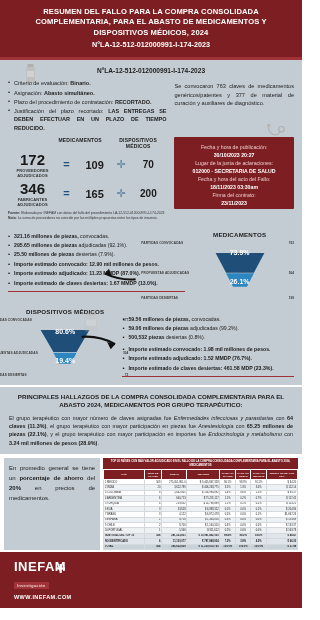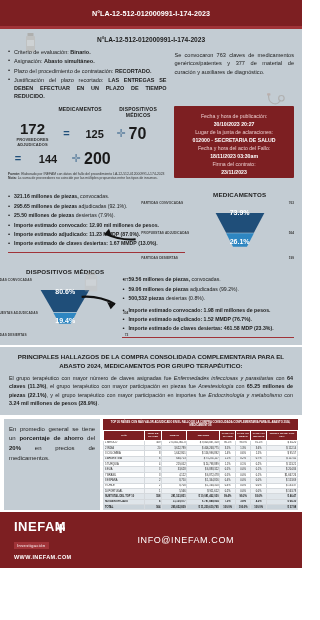--- a/index.html
+++ b/index.html
@@ -63,21 +63,21 @@
     width:52px; text-align:center; font-size:5px; font-weight:bold;
     color:#1c1c1c; letter-spacing:.2px; line-height:1.2;
   }
   .statrow { display:flex; align-items:center; margin-top:3px; }
   .bignum-box { width:52px; text-align:center; }
   .bignum { font-size:15px; font-weight:bold; color:#1a1a1a; line-height:1; }
   .bignum-lbl { font-size:4px; font-weight:bold; color:#333; line-height:1.25; margin-top:1px; letter-spacing:.1px;}
   .eq-ico { width:20px; text-align:center; color:#1f4e79; font-size:11px; font-weight:bold; line-height:1;}
   .plus-ico { width:16px; text-align:center; color:#5b7f9e; font-size:11px; line-height:1;}
   .midnum { width:40px; text-align:center; font-size:11px; font-weight:bold; color:#1a1a1a;}
-  .endnum { width:42px; text-align:left; font-size:16px; font-weight:bold; color:#1a1a1a;}
+  .endnum { width:42px; text-align:center; font-size:10px; font-weight:bold; color:#1a1a1a;}
 
   .redcard {
     background:#7d1f22; color:#e9c9ca; border-radius:1px;
     padding:6px 5px; text-align:center; font-size:5.2px; line-height:1.55;
     height: 72px;
   }
   .redcard .v { color:#ffffff; font-weight:bold; }
 
   .fuente { font-size:3.4px; color:#333; line-height:1.45; margin-top:4px; }
   .fuente b { font-weight:bold; }
@@ -152,20 +152,21 @@
   .cross {
     position:absolute; width:9px; height:9px;
   }
 </style>
 </head>
 <body>
 
 <div class="page">
 
   <div class="header">
+    <h1>RESUMEN DEL FALLO PARA LA COMPRA CONSOLIDADA COMPLEMENTARIA, PARA EL ABASTO DE MEDICAMENTOS Y DISPOSITIVOS MÉDICOS, 2024</h1>
     <div class="num">N°LA-12-512-012000991-I-174-2023</div>
   </div>
   <div class="header-rule"></div>
 
   <div class="band1">
 
     <svg class="bottle-ico" viewBox="0 0 22 40">
       <rect x="5" y="0" width="12" height="6" rx="1" fill="#8a7a6a"></rect>
       <rect x="2" y="6" width="18" height="32" rx="2" fill="#b9ada0"></rect>
       <rect x="4" y="14" width="14" height="12" fill="#e4ded6"></rect>
@@ -191,28 +192,32 @@
           <div class="colhead">MEDICAMENTOS</div>
           <div class="colhead">DISPOSITIVOS MÉDICOS</div>
         </div>
 
         <div class="statrow">
           <div class="bignum-box">
             <div class="bignum">172</div>
             <div class="bignum-lbl">PROVEEDORES ADJUDICADOS</div>
           </div>
           <div class="eq-ico">=</div>
-          <div class="midnum">125</div>
+          <div class="midnum">109</div>
           <div class="plus-ico">✛</div>
           <div class="endnum">70</div>
         </div>
 
         <div class="statrow">
+          <div class="bignum-box">
+            <div class="bignum">346</div>
+            <div class="bignum-lbl">FABRICANTES ADJUDICADOS</div>
+          </div>
           <div class="eq-ico">=</div>
-          <div class="midnum">144</div>
+          <div class="midnum">165</div>
           <div class="plus-ico">✛</div>
           <div class="endnum">200</div>
         </div>
 
         <div class="fuente">
           <b>Fuente:</b>
           <span>Elaborado por INEFAM con datos del fallo del procedimiento LA-12-512-012000991-I-174-2023</span><br>
           <b>Nota:</b>
           <span>La suma de proveedores no coincide por las múltiples propuestas entre los tipos de insumos.</span>
         </div>
@@ -507,16 +512,15 @@
   <div class="footer">
     <div class="logo-box">
       <div class="logo-main">INEFAM</div>
       <div class="logo-sub">Investigación</div>
       <div class="logo-url">WWW.INEFAM.COM</div>
     </div>
     <svg class="cross" style="left:56px; top:12px;" viewBox="0 0 10 10">
       <rect x="4" y="0" width="2.4" height="10" fill="#ffffff"></rect>
       <rect x="0" y="3.8" width="10" height="2.4" fill="#ffffff"></rect>
     </svg>
-    <div class="footer-mail">INFO@INEFAM.COM</div>
   </div>
 
 </div>
 
 </body></html>

